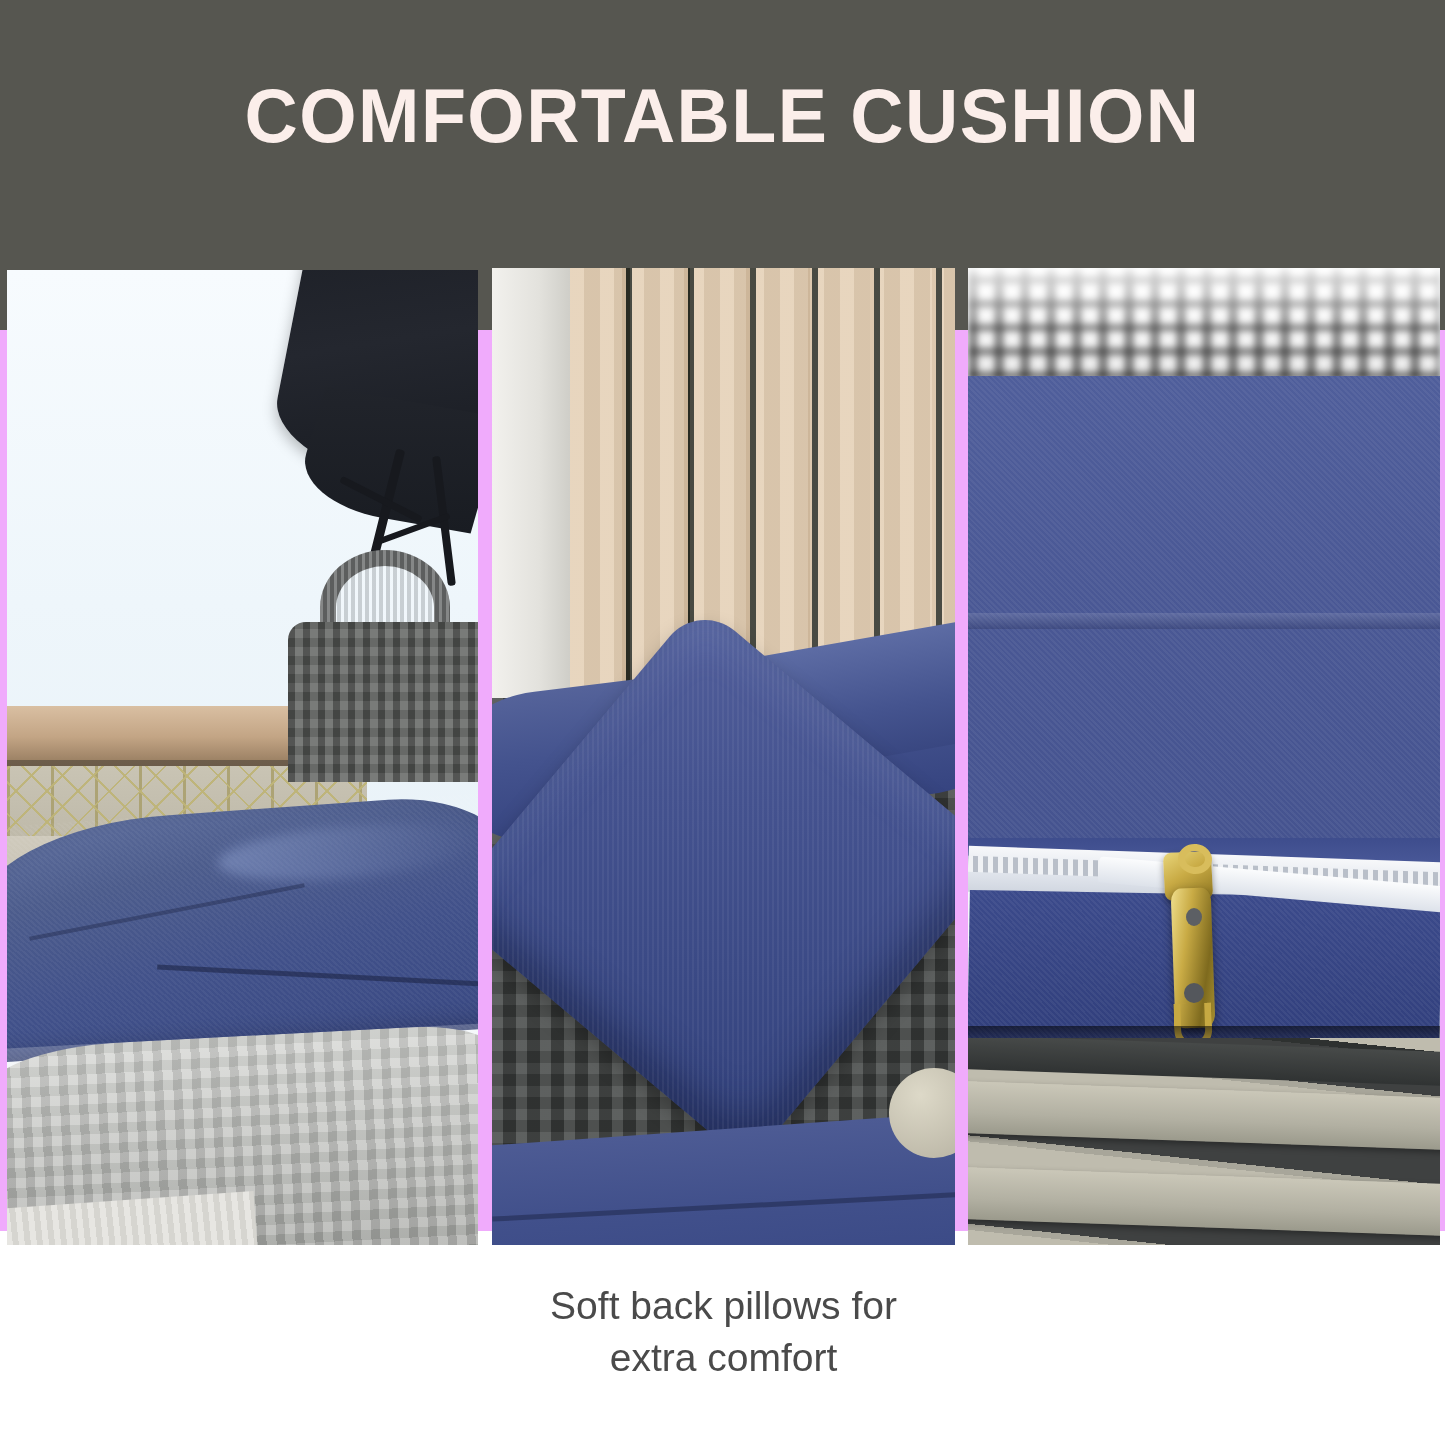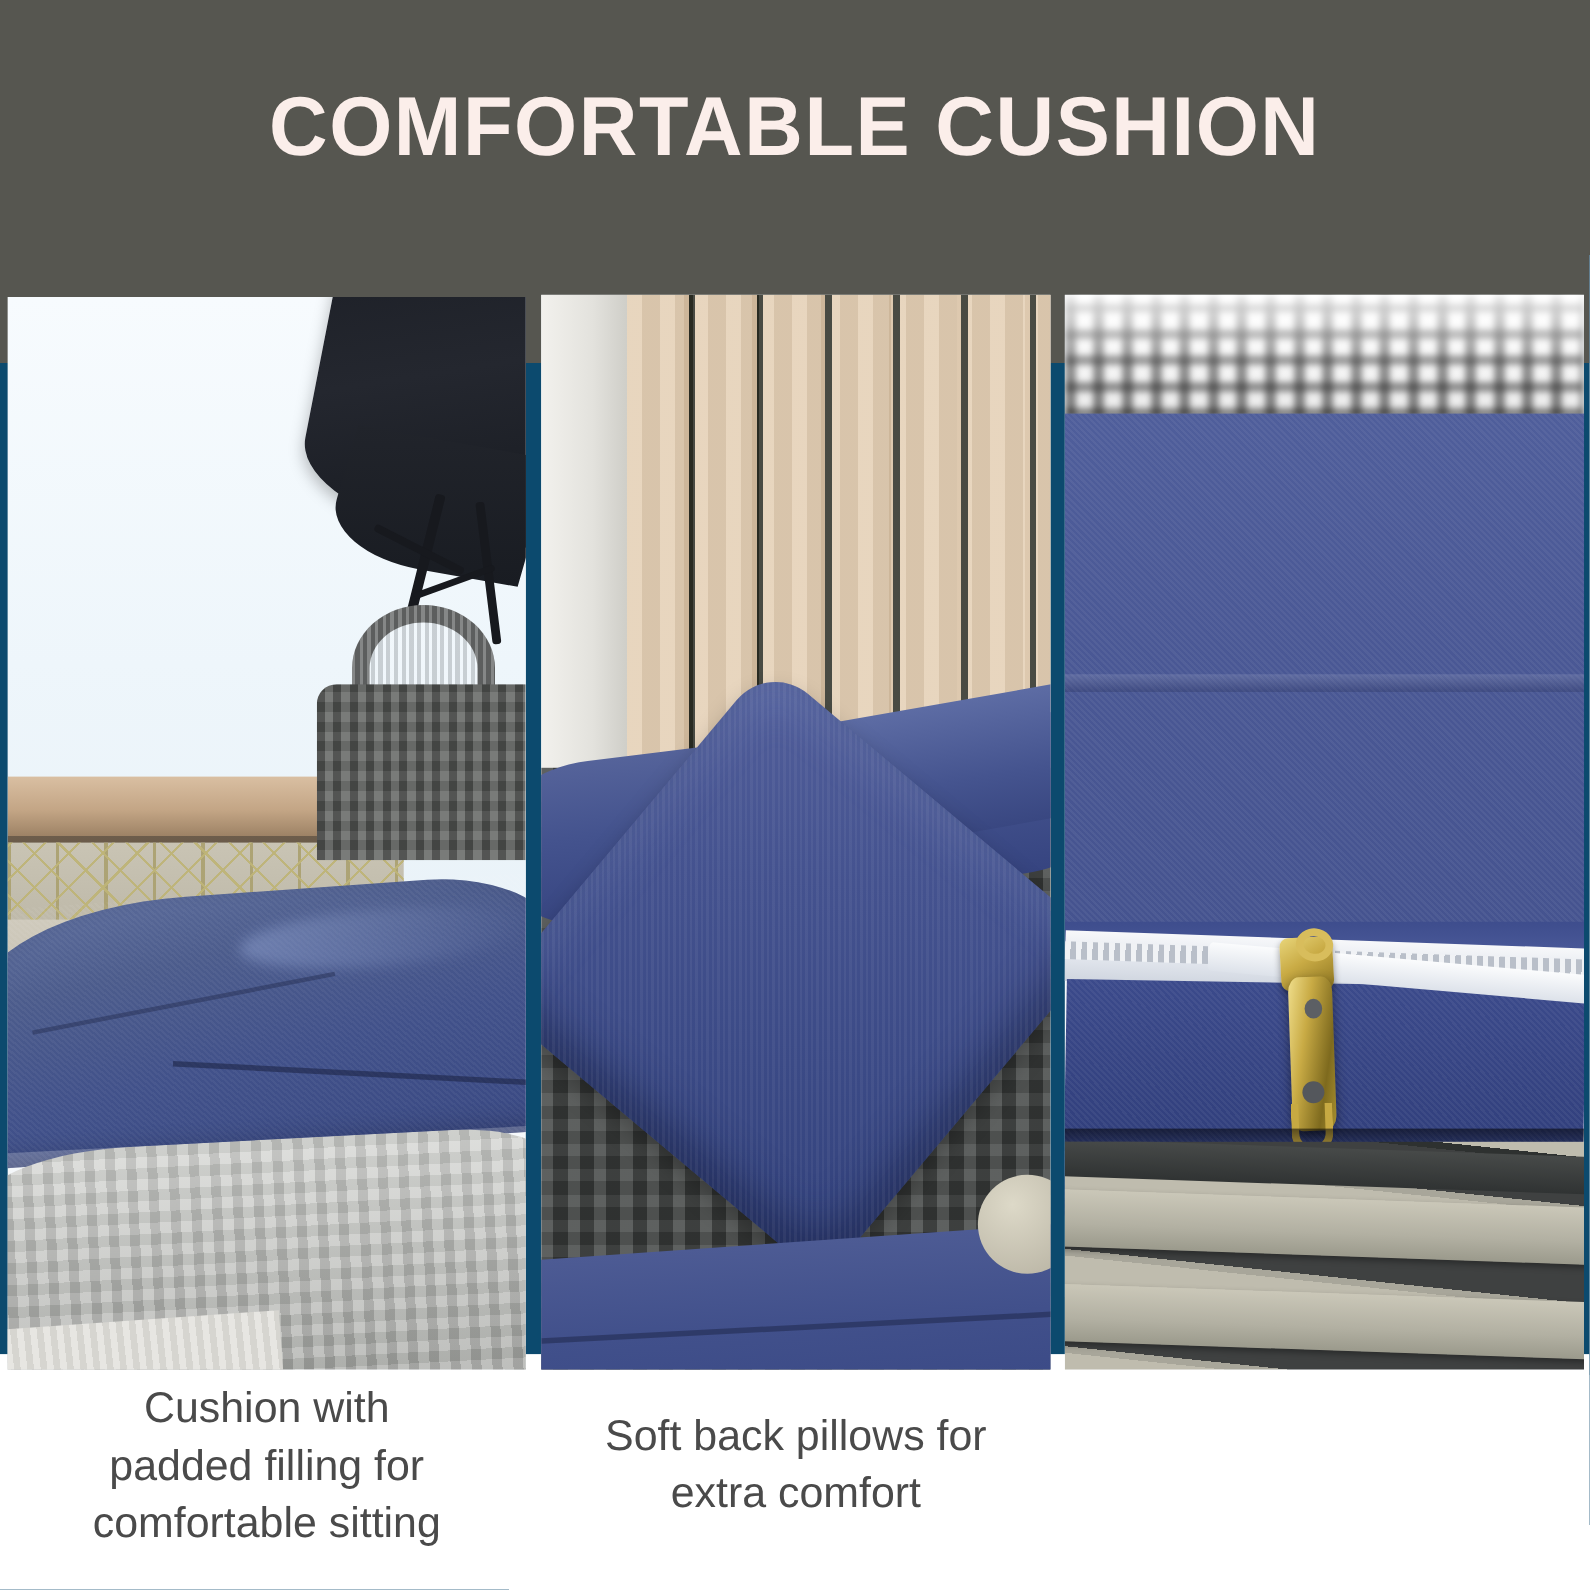--- a/index.html
+++ b/index.html
@@ -3,21 +3,21 @@
 <meta charset="utf-8">
 <style>
   html,body{margin:0;padding:0;}
   body{
     width:1445px;height:1445px;
     background:#ffffff;
     font-family:"Liberation Sans", sans-serif;
     overflow:hidden;
     position:relative;
   }
-  .stage{position:absolute;inset:0;width:1445px;height:1231px;background:#0c4a6e;}
+  .stage{position:absolute;inset:0;width:1445px;height:1231px;background:#f0abfc;}
 
   
   .header-band{
     position:absolute;left:0;top:0;width:1445px;height:330px;
     background:#565650;
     z-index:1;
   }
   .header-title{
     position:absolute;left:0;top:78px;width:1445px;
     text-align:center;
@@ -406,20 +406,17 @@
       <div class="p3-weave">
         <div class="p3-weave-dark d1"></div>
         <div class="p3-weave-h r1"></div>
         <div class="p3-weave-h r2"></div>
       </div>
     </div>
 
   </div>
 
   <div class="captions">
-    <div class="caption" id="caption-1">Cushion with
-padded filling for
-comfortable sitting</div>
     <div class="caption" id="caption-2">Soft back pillows for
 extra comfort</div>
   </div>
 
 </div>
 
 </body></html>

